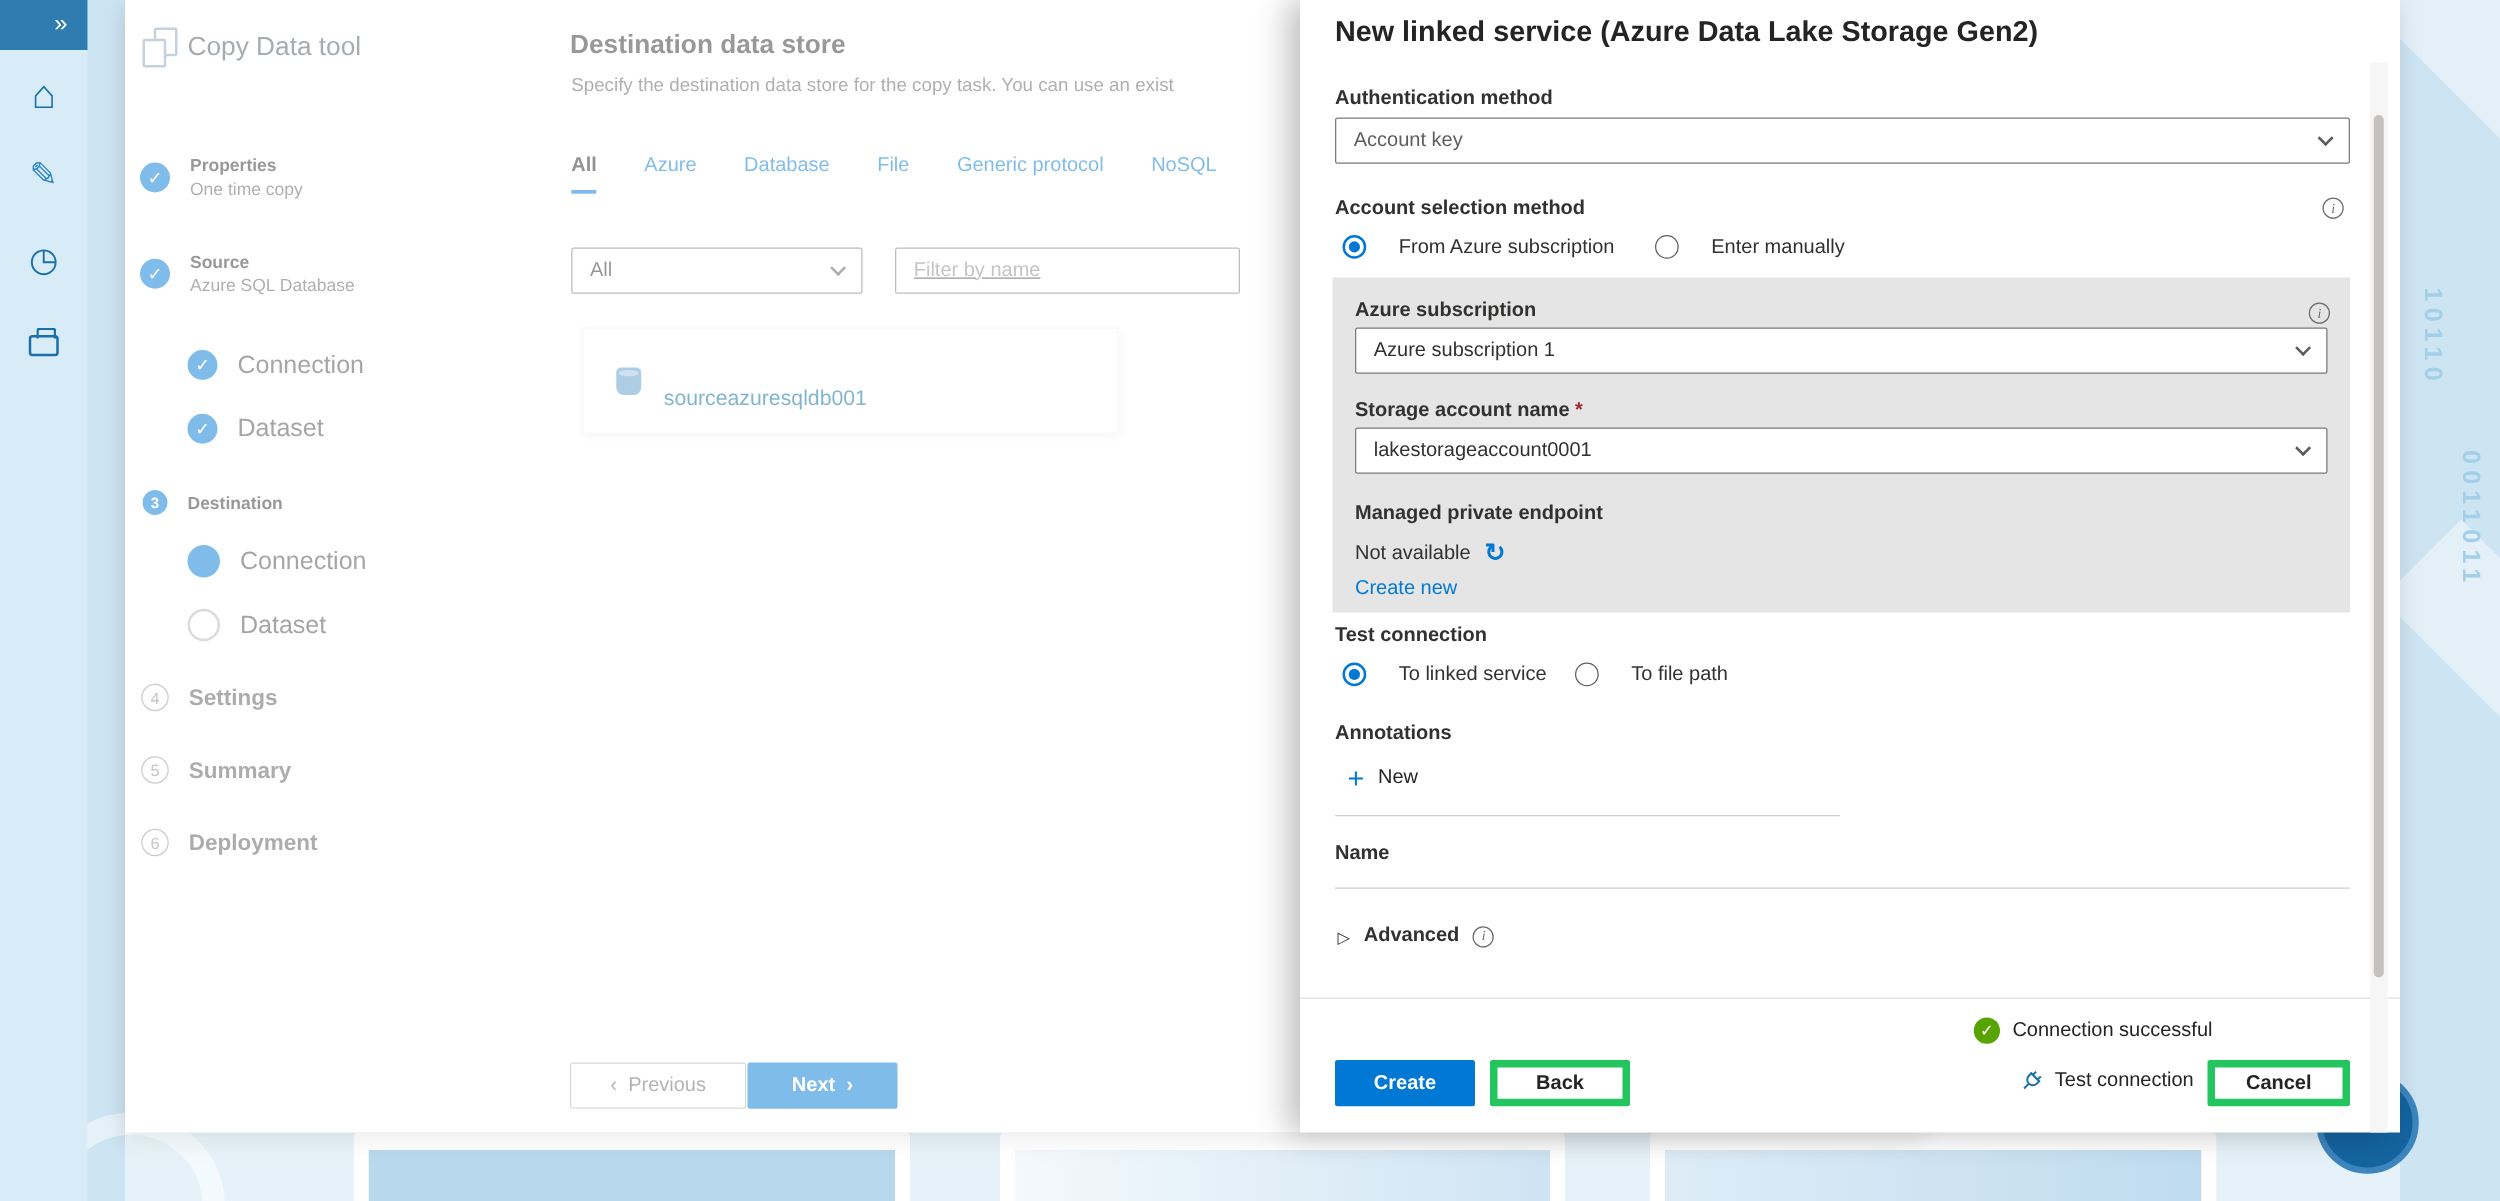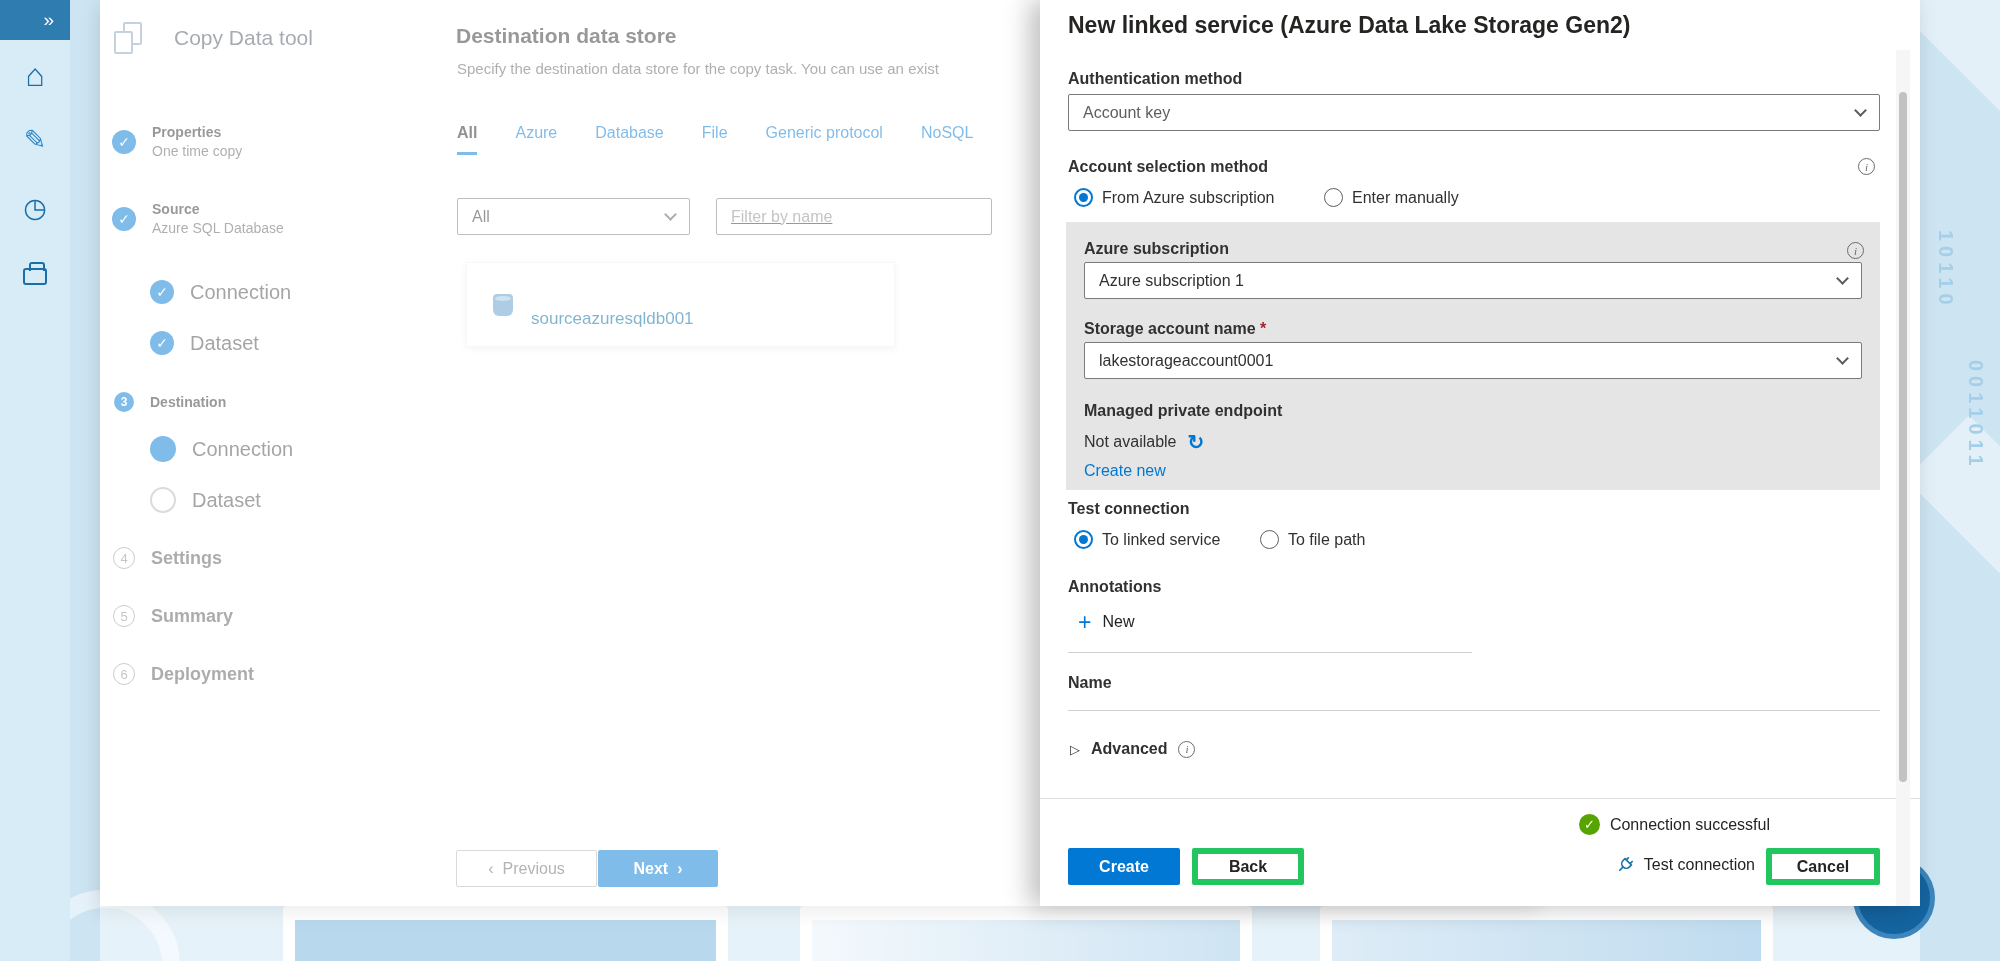--- a/index.html
+++ b/index.html
@@ -56,21 +56,21 @@
   .btn-secondary { background:#fff; border:6px solid #22c55e; color:#252423; font-weight:bold; }
 
   
   .dim { position:absolute; left:100px; top:0; width:1820px; height:961px; background:rgba(255,255,255,0.5); z-index:20; }
   .bubble { position:absolute; left:1853px; top:857px; width:82px; height:82px; border-radius:50%; background:#1464a0; border:5px solid #3c85bd; z-index:25; cursor:pointer; }
 
   
   .fly { position:absolute; left:1040px; top:0; width:880px; height:906px; background:#fff; box-shadow:-10px 0 24px rgba(0,0,0,0.25); z-index:40; }
   .fly-title { position:absolute; left:28px; top:12px; font-size:23px; font-weight:bold; color:#252423; }
   .lbl { position:absolute; font-size:16px; font-weight:bold; color:#323130; }
-  .radio-g { position:absolute; display:flex; align-items:center; gap:9px; cursor:pointer; }
+  .radio-g { position:absolute; display:flex; align-items:center; gap:26px; cursor:pointer; }
   .radio { width:19px; height:19px; border-radius:50%; border:1px solid #605e5c; background:#fff; flex:none; position:relative; }
   .radio.sel { border:2px solid #0078d4; }
   .radio.sel::after { content:""; position:absolute; left:3px; top:3px; right:3px; bottom:3px; border-radius:50%; background:#0078d4; }
   .radio-lab { font-size:16px; color:#323130; }
   .graybox { position:absolute; left:26px; top:222px; width:814px; height:268px; background:#e5e5e5; }
   .info { width:17px; height:17px; border-radius:50%; border:1px solid #6b6b6b; color:#6b6b6b; font-family:"Liberation Serif", serif; font-style:italic; font-size:11px; display:inline-flex; align-items:center; justify-content:center; flex:none; cursor:pointer; }
   .link { position:absolute; font-size:16px; color:#0078d4; cursor:pointer; }
   .hr { position:absolute; height:1px; background:#d2d0ce; }
   .scroll-track { position:absolute; left:856px; top:50px; width:14px; height:856px; background:#f6f6f6; }
   .scroll-thumb { position:absolute; left:859px; top:92px; width:8px; height:690px; background:#c4c2c0; border-radius:4px; cursor:pointer; }
@@ -105,21 +105,21 @@
     <div class="rail-ic" style="top:55px; height:40px; font-size:32px;">⌂</div>
     <div class="rail-ic" style="top:122px; height:36px; font-size:27px; color:#2e86c4;">✎</div>
     <div class="rail-ic" style="top:190px; height:36px; font-size:27px;">◷</div>
     <div class="rail-ic" style="top:258px; height:36px;">
       <span class="briefcase"></span>
     </div>
   </div>
 
   <div class="card">
 
-    <div style="position:absolute; left:14px; top:22px; display:flex; align-items:center; gap:32px;">
+    <div style="position:absolute; left:14px; top:22px; display:flex; align-items:center; gap:8px;">
       <div class="copyicon">
           <div class="p2"></div>
           <div class="p1"></div>
         </div>
       <div style="font-size:21px; color:#4a5660;">Copy Data tool</div>
     </div>
 
     <div class="step" style="left:12px; top:124px;">
       <span class="circ c-done">✓</span>
       <div>

